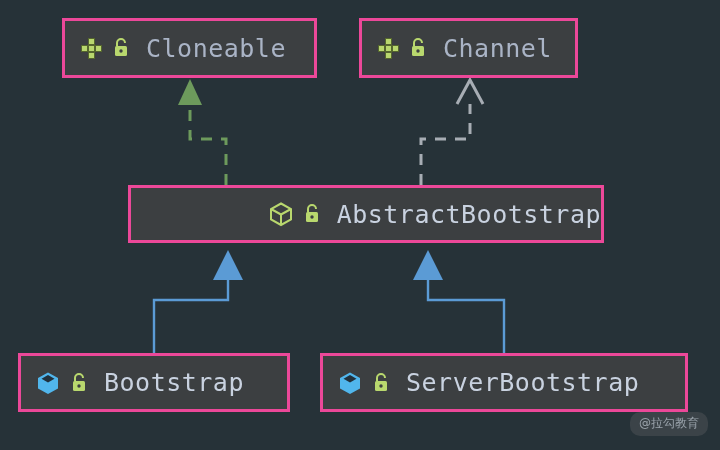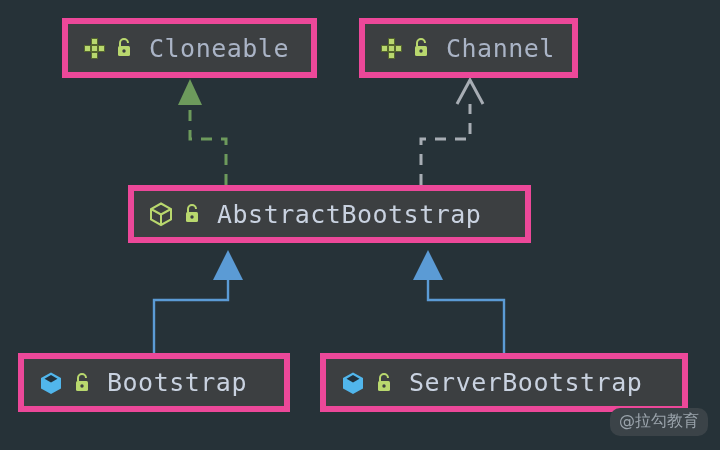--- a/index.html
+++ b/index.html
@@ -23,21 +23,21 @@
     position: absolute;
     left: 0;
     top: 0;
     width: 720px;
     height: 450px;
   }
   .uml-node {
     position: absolute;
     box-sizing: border-box;
     background: #3c3f41;
-    border: 6px solid #ec4899;
+    border: 3px solid #ec4899;
     display: flex;
     align-items: center;
     padding-left: 14px;
     z-index: 5;
   }
   .node-icon {
     flex: 0 0 auto;
     display: block;
     margin-right: 9px;
   }
@@ -57,21 +57,21 @@
   .node-label.iface {
     color: #aab4c6;
   }
   #watermark {
     position: absolute;
     right: 12px;
     bottom: 14px;
     background: #3b4348;
     color: #9aa3ab;
     font-family: "DejaVu Sans", "Liberation Sans", sans-serif;
-    font-size: 16px;
+    font-size: 12px;
     padding: 3px 9px 4px 9px;
     border-radius: 10px;
     white-space: nowrap;
     z-index: 20;
   }
 </style>
 </head>
 <body>
 
 <div id="diagram">
@@ -128,21 +128,21 @@
       </g>
     </svg>
     <svg class="lock-icon" width="18" height="22" viewBox="0 0 18 22">
       <path d="M5 9 V6 a4 4 0 0 1 8 0" fill="none" stroke="#b9d86e" stroke-width="2"></path>
       <rect x="3" y="9" width="12" height="10" rx="1.5" fill="#b9d86e"></rect>
       <circle cx="9" cy="14" r="1.7" fill="#3c3f41"></circle>
     </svg>
     <span class="node-label iface">Channel</span>
   </div>
 
-  <div class="uml-node" style="left:128px; top:185px; width:403px; height:58px;">
+  <div class="uml-node" style="left:128px; top:185px; width:476px; height:58px;justify-content:flex-end;">
     <svg class="node-icon" width="26" height="26" viewBox="0 0 26 26">
       <polygon points="13,2.5 23,8 23,18.5 13,24 3,18.5 3,8" fill="none" stroke="#b9d86e" stroke-width="2"></polygon>
       <path d="M3 8 L13 13.5 L23 8 M13 13.5 L13 24" fill="none" stroke="#b9d86e" stroke-width="2"></path>
     </svg>
     <svg class="lock-icon" width="18" height="22" viewBox="0 0 18 22">
       <path d="M5 9 V6 a4 4 0 0 1 8 0" fill="none" stroke="#b9d86e" stroke-width="2"></path>
       <rect x="3" y="9" width="12" height="10" rx="1.5" fill="#b9d86e"></rect>
       <circle cx="9" cy="14" r="1.7" fill="#3c3f41"></circle>
     </svg>
     <span class="node-label">AbstractBootstrap</span>

